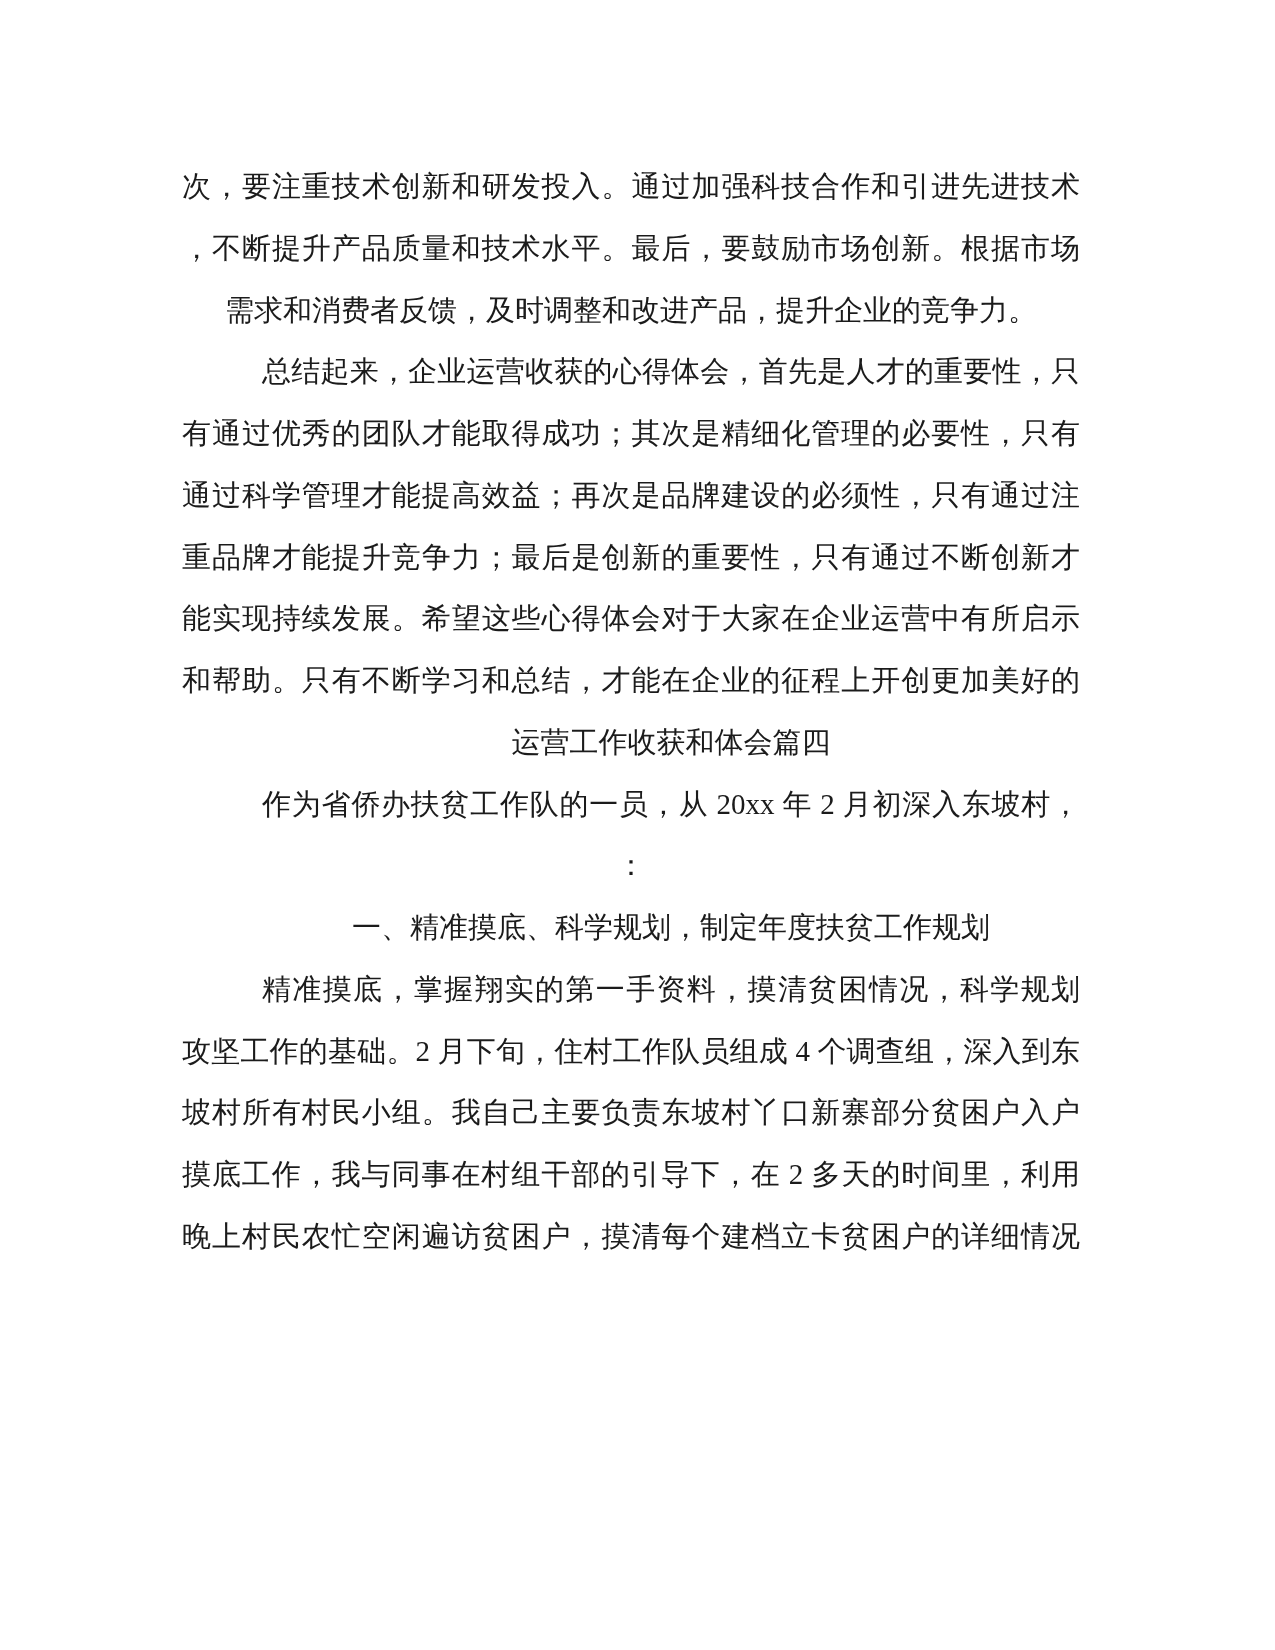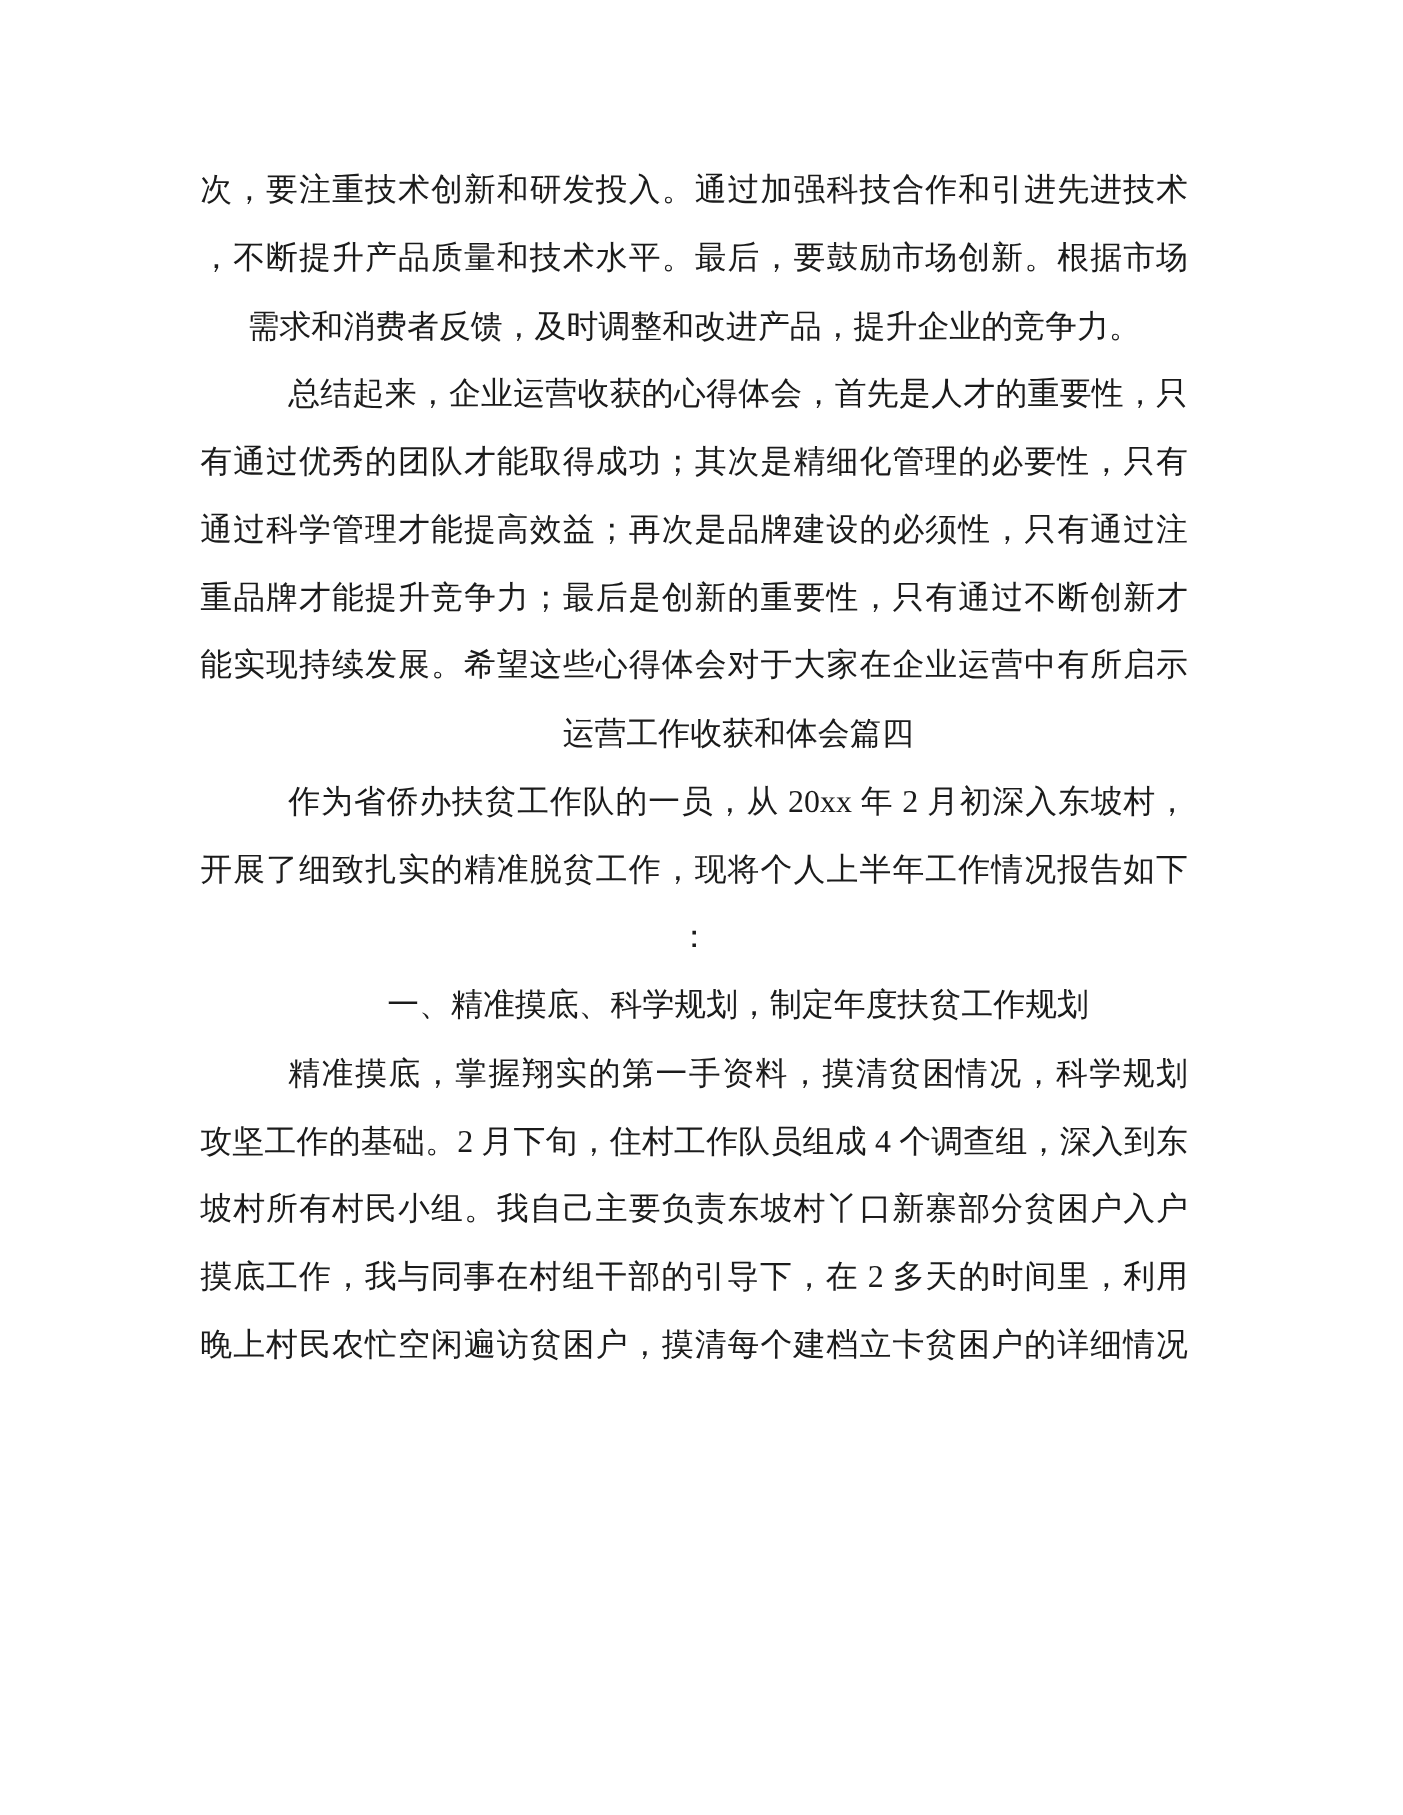--- a/index.html
+++ b/index.html
@@ -17,21 +17,21 @@
     position: absolute;
     left: 0; top: 0;
     width: 1275px;
     height: 1650px;
     background: #ffffff;
     overflow: hidden;
   }
   .text-block {
     position: absolute;
     left: 182px;
-    top: 143px;
+    top: 156px;
     width: 898px;
     font-size: 29px;
     line-height: 61.75px;
     color: #1b1b1b;
   }
   .line {
     height: 61.75px;
     text-align: center;
   }
   .line.fill {
@@ -49,23 +49,23 @@
 <div class="page">
   <div class="text-block" id="doc-lines">
       <div class="line fill">次，要注重技术创新和研发投入。通过加强科技合作和引进先进技术</div>
       <div class="line fill">，不断提升产品质量和技术水平。最后，要鼓励市场创新。根据市场</div>
       <div class="line">需求和消费者反馈，及时调整和改进产品，提升企业的竞争力。</div>
       <div class="line indent fill">总结起来，企业运营收获的心得体会，首先是人才的重要性，只</div>
       <div class="line fill">有通过优秀的团队才能取得成功；其次是精细化管理的必要性，只有</div>
       <div class="line fill">通过科学管理才能提高效益；再次是品牌建设的必须性，只有通过注</div>
       <div class="line fill">重品牌才能提升竞争力；最后是创新的重要性，只有通过不断创新才</div>
       <div class="line fill">能实现持续发展。希望这些心得体会对于大家在企业运营中有所启示</div>
+      <div class="line fill">和帮助。只有不断学习和总结，才能在企业的征程上开创更加美好的</div>
       <div class="line indent">运营工作收获和体会篇四</div>
       <div class="line indent fill">作为省侨办扶贫工作队的一员，从 20xx 年 2 月初深入东坡村，</div>
-      <div class="line fill">开展了细致扎实的精准脱贫工作，现将个人上半年工作情况报告如下</div>
       <div class="line">：</div>
       <div class="line indent">一、精准摸底、科学规划，制定年度扶贫工作规划</div>
       <div class="line indent fill">精准摸底，掌握翔实的第一手资料，摸清贫困情况，科学规划</div>
       <div class="line fill">攻坚工作的基础。2 月下旬，住村工作队员组成 4 个调查组，深入到东</div>
       <div class="line fill">坡村所有村民小组。我自己主要负责东坡村丫口新寨部分贫困户入户</div>
       <div class="line fill">摸底工作，我与同事在村组干部的引导下，在 2 多天的时间里，利用</div>
       <div class="line fill">晚上村民农忙空闲遍访贫困户，摸清每个建档立卡贫困户的详细情况</div>
     </div>
 </div>
 

